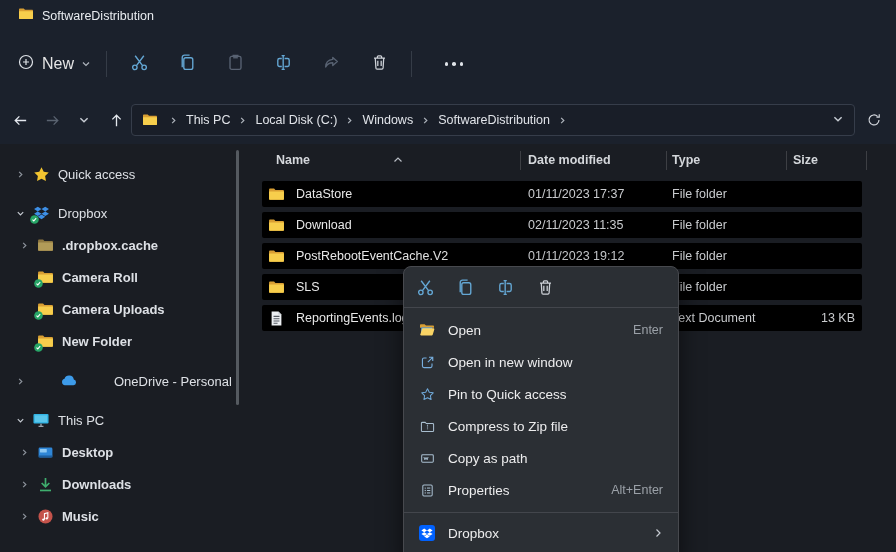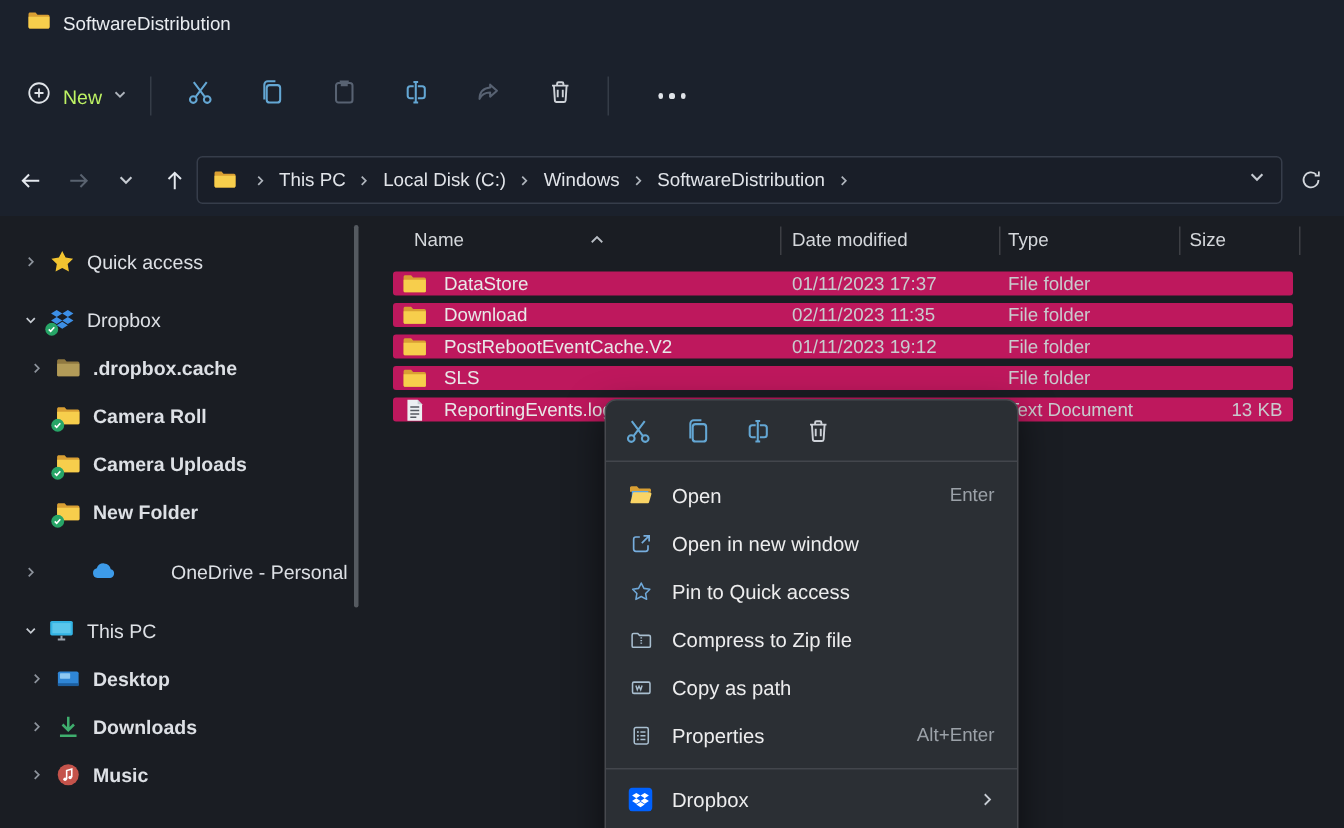--- a/index.html
+++ b/index.html
@@ -9,21 +9,21 @@
 
   
   .chrome { position:absolute; left:0; top:0; width:896px; height:144px; background:#1b212c; }
   .titlebar { position:absolute; left:0; top:0; width:100%; height:32px; display:flex; align-items:center; padding-left:18px; }
   .titlebar .t-label { font-size:12.5px; color:#e9ecf0; margin-left:8px; }
 
   .toolbar { position:absolute; left:0; top:36px; width:100%; height:56px; display:flex; align-items:center; }
   .tb-btn { display:flex; align-items:center; gap:7px; padding:6px 9px; border-radius:5px; cursor:default; }
   .tb-icon-btn { width:40px; height:34px; display:flex; align-items:center; justify-content:center; border-radius:5px; }
   .tb-sep { width:1px; height:26px; background:#353c47; margin:0 6px; }
-  .tb-label { font-size:13px; color:#bef264; }
+  .tb-label { font-size:16px; color:#e5e5e5; }
   .dots { display:flex; gap:4px; }
   .dots i { width:3.5px; height:3.5px; border-radius:50%; background:#dfe3e8; }
 
   .addressbar { position:absolute; left:0; top:96px; width:100%; height:48px; display:flex; align-items:center; }
   .nav-btn { width:28px; height:28px; display:flex; align-items:center; justify-content:center; border-radius:5px; margin-left:4px; }
   .addr-field { position:absolute; left:131px; top:8px; width:724px; height:32px; background:#191e28; border:1px solid #363d4a; border-radius:4px; display:flex; align-items:center; padding:0 10px; }
   .crumb { font-size:12.5px; color:#e1e4e9; padding:3px 5px; border-radius:3px; }
   .crumb-sep { display:flex; align-items:center; padding:0 3px; }
   .addr-caret { margin-left:auto; }
   .refresh-btn { position:absolute; right:8px; top:10px; width:28px; height:28px; display:flex; align-items:center; justify-content:center; }
@@ -37,26 +37,26 @@
   .s-icon { width:18px; height:18px; position:relative; margin:0 8px 0 4px; flex:0 0 18px; display:flex; align-items:center; justify-content:center; }
   .s-label { font-size:13px; color:#dde0e5; white-space:nowrap; }
   .gap-top { margin-top:7px; }
   .gap-top8 { margin-top:8px;gap:28px; }
   .badge { position:absolute; left:-2px; bottom:-2px; width:9px; height:9px; }
   .side-scroll { position:absolute; left:236px; top:150px; width:3px; height:255px; background:#878c94; opacity:.55; border-radius:2px; }
 
   
   .filepane { position:absolute; left:255px; top:144px; width:641px; height:408px; }
   .cols { position:relative; height:34px; font-size:12.5px; color:#d4d7db; }
-  .cols span { position:absolute; top:9px; }
+  .cols span { position:absolute; top:9px;font-weight:bold; }
   .col-name { left:21px; } .col-date { left:273px; } .col-type { left:417px; } .col-size { left:538px; }
   .col-sep { position:absolute; top:7px; width:1px; height:19px; background:#3d3f44; }
   .sort-caret { position:absolute; left:138px; top:1px; }
   .rows { padding-top:3px; }
-  .frow { position:relative; width:600px; height:16px; margin:0 0 5px 7px; background:#be185d; border-radius:2px; display:flex; align-items:center;text-align:center; }
+  .frow { position:relative; width:600px; height:26px; margin:0 0 5px 7px; background:#000000; border-radius:2px; display:flex; align-items:center;text-align:center; }
   .frow .f-icon { margin-left:6px; width:17px; height:17px; flex:0 0 17px; }
   .frow .f-name { margin-left:11px; font-size:12.5px; color:#e8e8e8; white-space:nowrap; }
   .frow .f-date { position:absolute; left:266px; font-size:12.5px; color:#c9cbce; }
   .frow .f-type { position:absolute; left:410px; font-size:12.5px; color:#c9cbce; }
   .frow .f-size { position:absolute; right:7px; font-size:12.5px; color:#c9cbce; }
 
   
   .ctxmenu { position:absolute; left:403px; top:266px; width:276px; height:300px; background:#2b2f34; border:1px solid #47494e; border-radius:8px; box-shadow:0 8px 24px rgba(0,0,0,.55); z-index:10; }
   .ctx-quick { height:40px; display:flex; align-items:center; padding-left:9px; }
   .ctx-quick .qbtn { width:24px; height:24px; margin-right:16px; display:flex; align-items:center; justify-content:center; border-radius:4px; }

